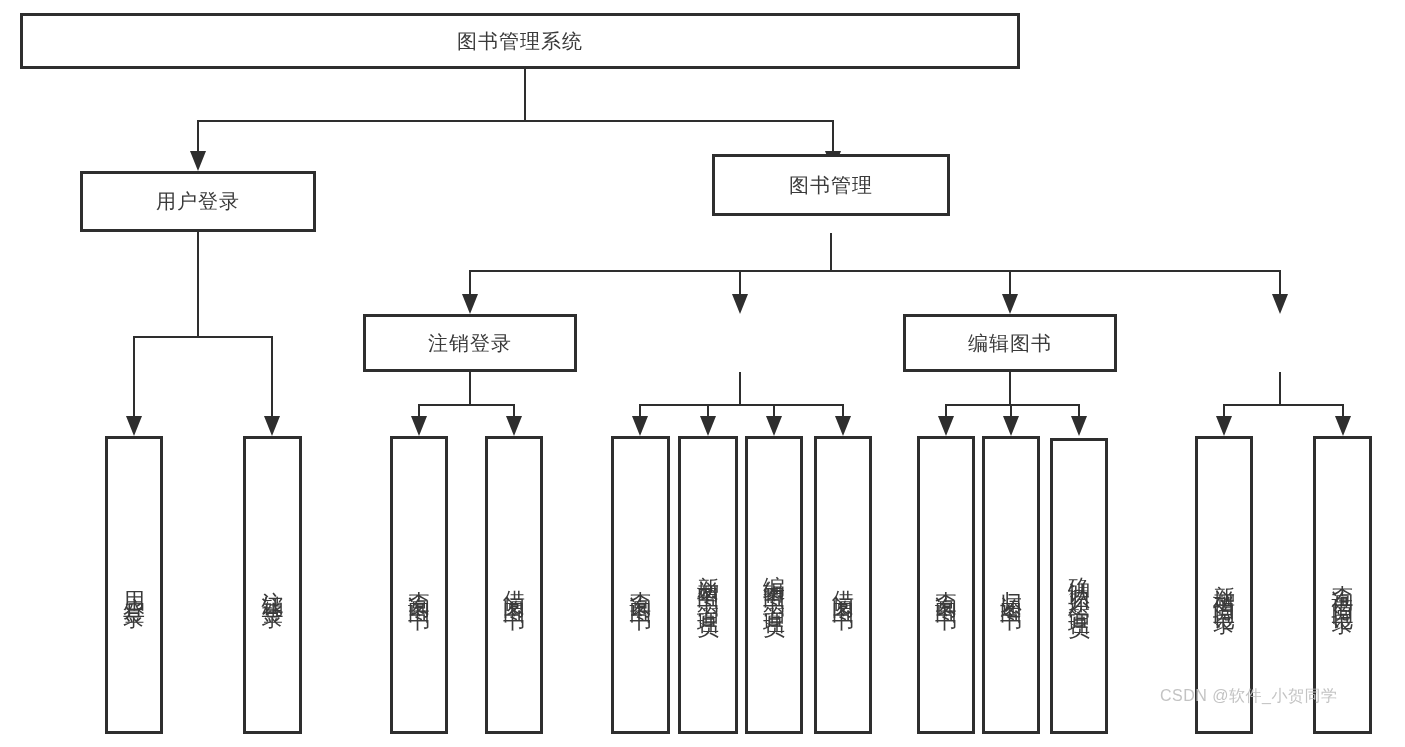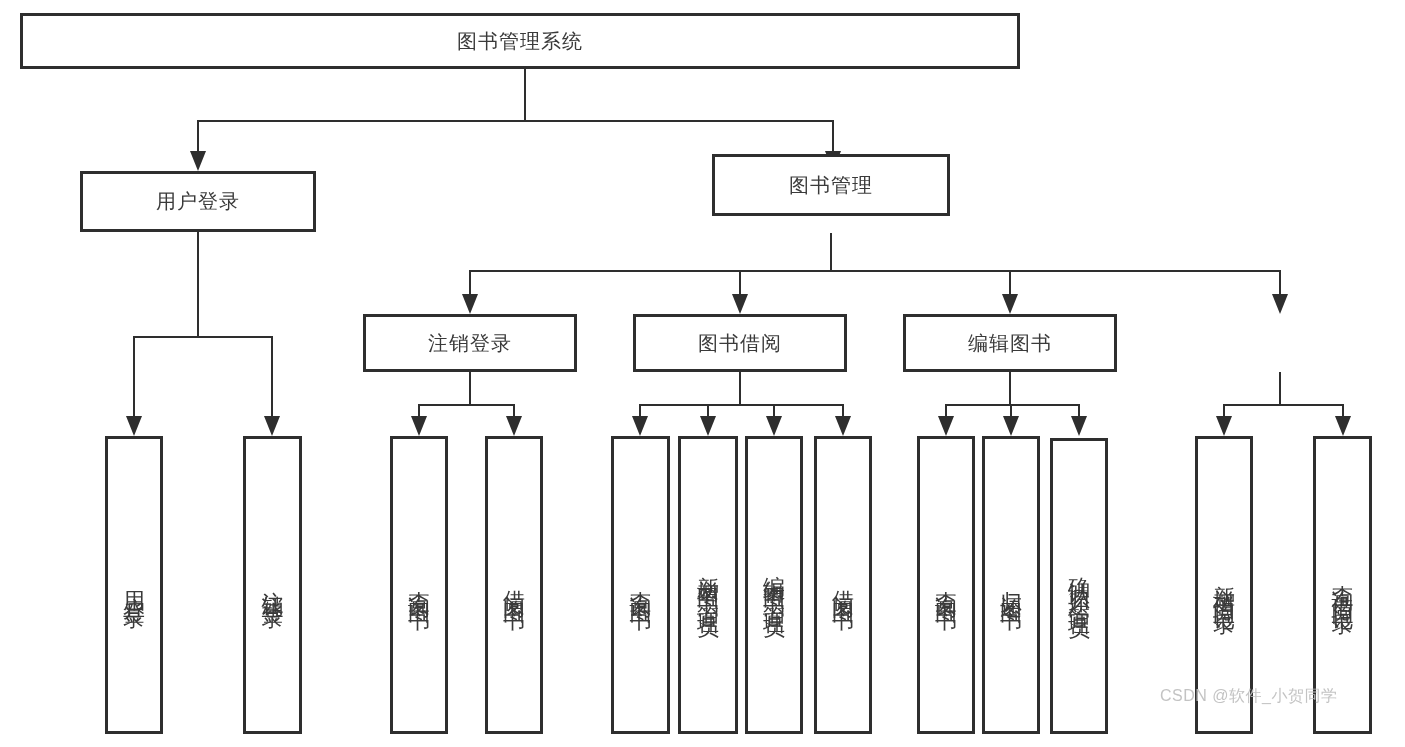--- a/index.html
+++ b/index.html
@@ -123,23 +123,20 @@
   <div class="box hbox" style="left:80px;top:171px;width:236px;height:61px">
     <span class="lbl">用户登录</span>
   </div>
   <div class="box hbox" style="left:712px;top:154px;width:238px;height:62px">
     <span class="lbl">图书管理</span>
   </div>
 
   <div class="box hbox" style="left:363px;top:314px;width:214px;height:58px">
     <span class="lbl">注销登录</span>
   </div>
-  <div class="box hbox" style="left:633px;top:314px;width:214px;height:58px">
-    <span class="lbl">图书借阅</span>
-  </div>
   <div class="box hbox" style="left:903px;top:314px;width:214px;height:58px">
     <span class="lbl">编辑图书</span>
   </div>
 
   <div class="box leaf" style="left:105px;top:436px;width:58px;height:298px">
     <span class="lbl">用户登录</span>
   </div>
   <div class="box leaf" style="left:243px;top:436px;width:59px;height:298px">
     <span class="lbl">注销登录</span>
   </div>

